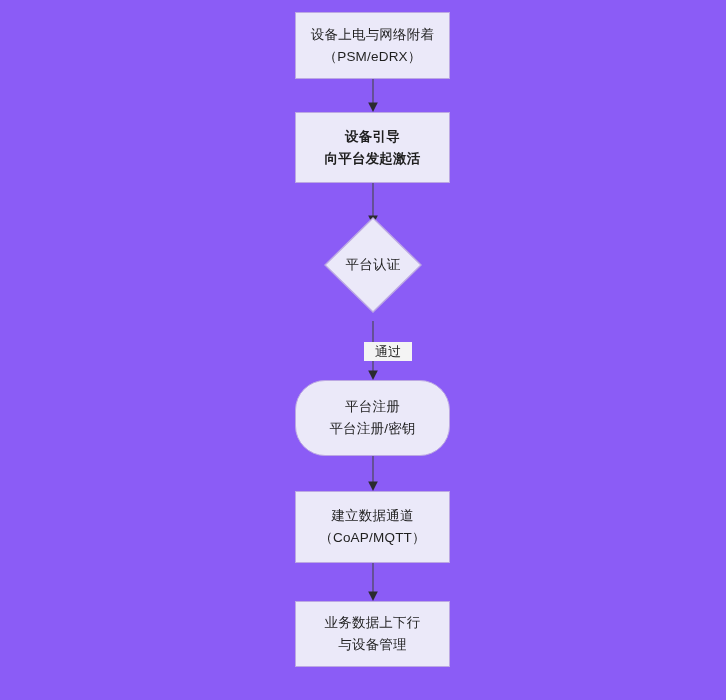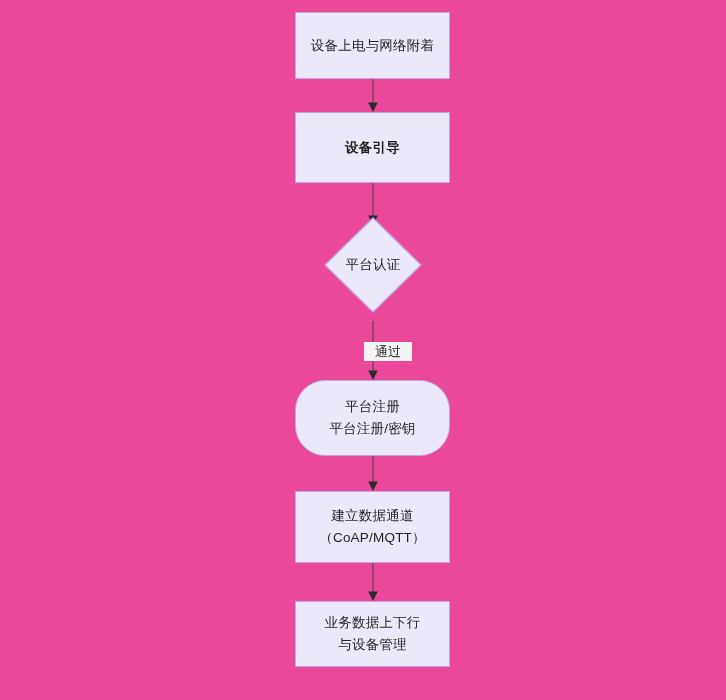--- a/index.html
+++ b/index.html
@@ -8,21 +8,21 @@
     padding: 0;
     background: #ffffff;
   }
   body {
     font-family: "Liberation Sans", "DejaVu Sans", sans-serif;
   }
   #flow-canvas {
     position: relative;
     width: 726px;
     height: 700px;
-    background: #ec4899;
+    background: #8b5cf6;
     overflow: hidden;
   }
   
   .node-box {
     position: absolute;
     box-sizing: border-box;
     background: #ebe9f9;
     border: 1.4px solid #bca8e3;
     display: flex;
     flex-direction: column;
@@ -116,24 +116,26 @@
     </g>
 
     <g>
       <line class="edge-line" x1="373" y1="563" x2="373" y2="594"></line>
       <polygon class="edge-head" points="373,601 368.2,591.5 377.8,591.5"></polygon>
     </g>
   </svg>
 
   <div class="node-box" style="left:295px; top:12px; width:155px; height:67px;">
     <span>设备上电与网络附着</span>
+    <span class="line2">（PSM/eDRX）</span>
   </div>
 
   <div class="node-box" style="left:295px; top:112px; width:155px; height:71px;font-weight:bold;">
     <span>设备引导</span>
+    <span class="line2">向平台发起激活</span>
   </div>
 
   <div class="node-diamond-wrap" style="left:324px; top:217px; width:98px; height:96px;">
     <svg width="98" height="96" viewBox="0 0 98 96">
       <polygon points="49,1 97,48 49,95 1,48" fill="#ebe9f9" stroke="#bca8e3" stroke-width="1.4"></polygon>
     </svg>
     <span class="diamond-label">平台认证</span>
   </div>
 
   <div class="edge-label" style="left:364px; top:342px; width:42px;">通过</div>

